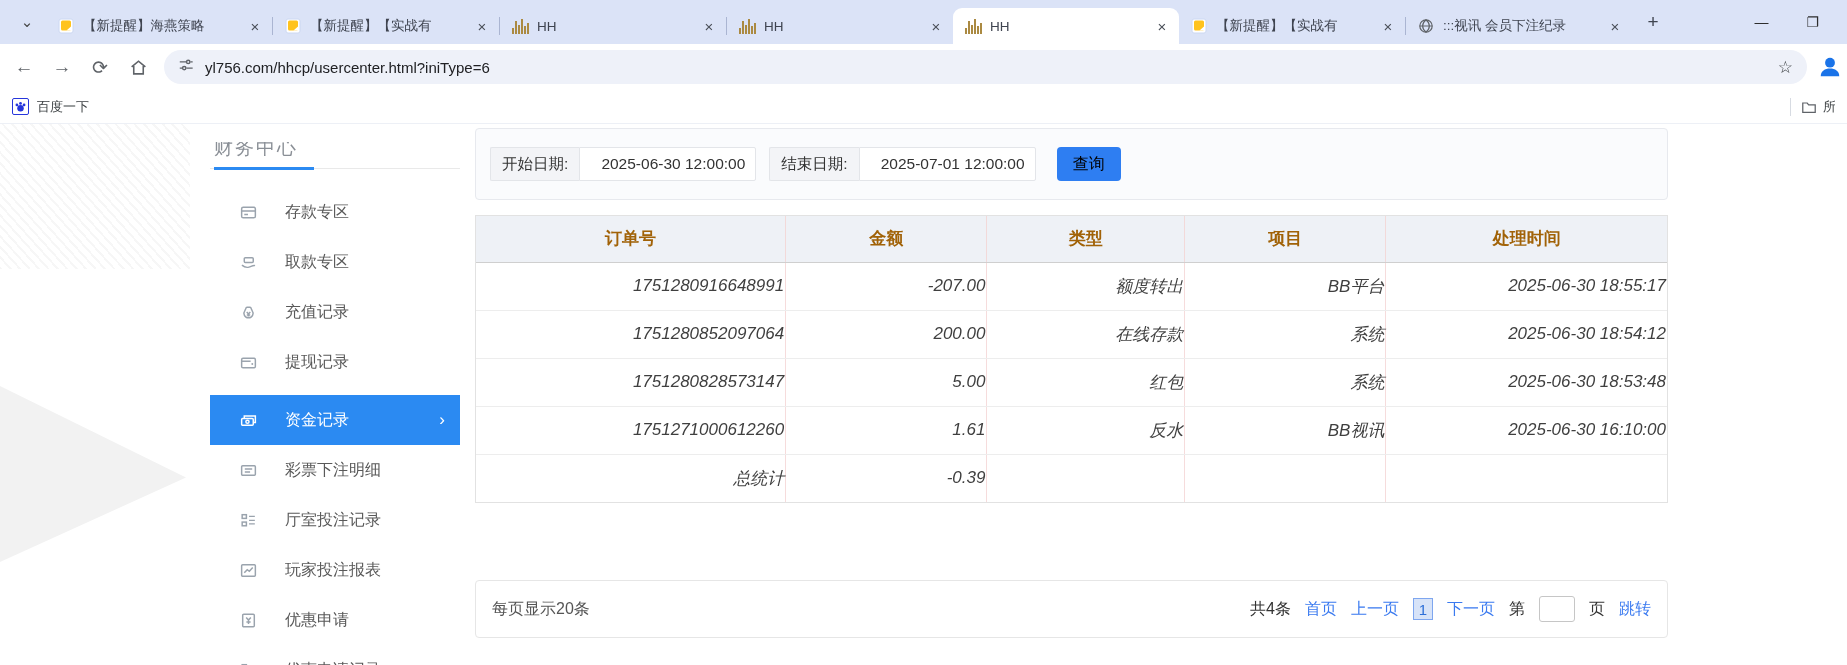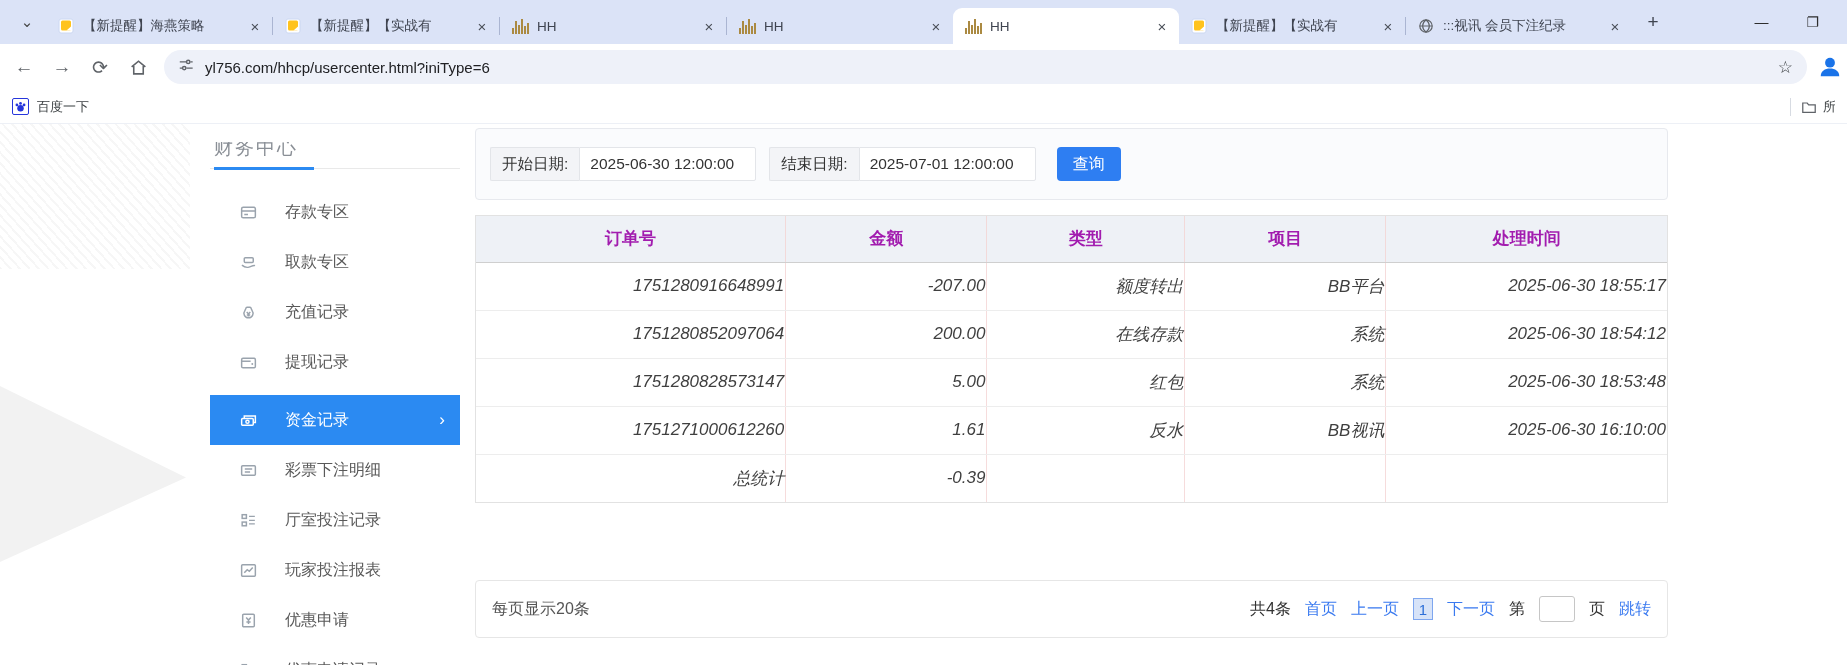--- a/index.html
+++ b/index.html
@@ -74,27 +74,27 @@
     display:flex; align-items:center; padding:0 14px; gap:13px; }
   .fgroup { display:flex; height:34px; }
   .flabel { display:flex; align-items:center; padding:0 11px; background:#f3f4f7;
     border:1px solid #e3e5e9; border-right:none; font-size:15.5px; color:#333;
     border-radius:2px 0 0 2px; white-space:nowrap; }
   .fselect { display:flex; align-items:center; justify-content:space-between; width:150px;
     background:#fff; border:1px solid #e3e5e9; padding:0 10px; font-size:15.5px; color:#333;
     border-radius:0 2px 2px 0; }
   .fselect .caret { font-size:12px; color:#777; }
   .finput { width:177px; background:#fff; border:1px solid #e3e5e9; padding:0 10px;
-    font-size:15.5px; color:#333; border-radius:0 2px 2px 0; font-family:inherit; height:34px; }
-  .search-btn { width:64px; height:34px; background:#2e7ef2; color:#ffffff; border:none;
+    font-size:15.5px; color:#333; border-radius:0 2px 2px 0; font-family:inherit; height:34px;text-align:right; }
+  .search-btn { width:64px; height:34px; background:#2e7ef2; color:#000000; border:none;
     border-radius:4px; font-size:16px; margin-left:8px; }
 
   .table-wrap { position:absolute; top:91px; left:0; width:100%; border:1px solid #e2e2e2; }
   table { width:100%; border-collapse:collapse; table-layout:fixed; }
-  th { height:46px; background:#eef1f6; font-size:17px; color:#a21caf; font-weight:bold;
+  th { height:46px; background:#eef1f6; font-size:17px; color:#a16207; font-weight:bold;
     border-bottom:1px solid #cfcfcf; border-right:1px solid #f2d9d9; text-align:center; }
   td { height:48px; text-align:right; font-size:17px; color:#3f3f3f;
     border-bottom:1px solid #ededed; border-right:1px solid #f6dcdc;font-style:italic; }
   th:last-child, td:last-child { border-right:none; }
   tbody tr:last-child td { border-bottom:none; }
 
   .pagination { position:absolute; top:456px; left:0; width:100%; height:58px;
     border:1px solid #e6e6e6; border-radius:4px; background:#fff;
     display:flex; align-items:center; padding:0 16px; font-size:16px; color:#555; }
   .pag-right { margin-left:auto; display:flex; align-items:center; gap:14px; }

